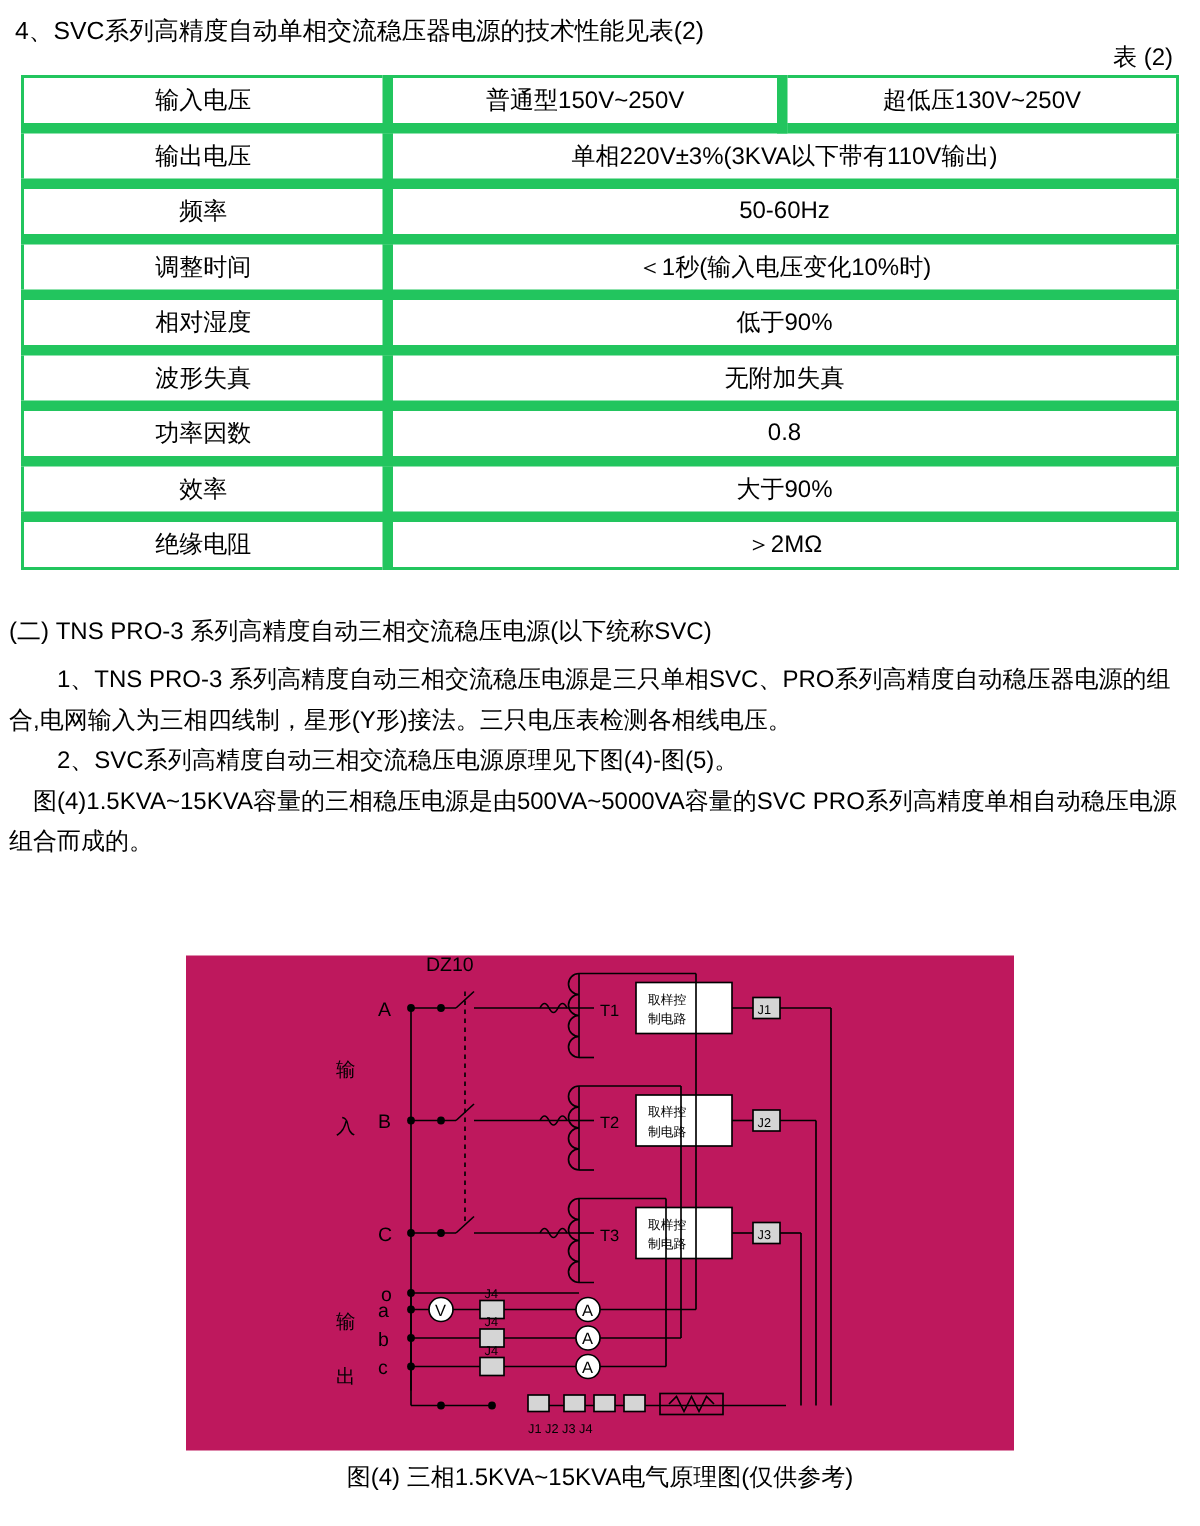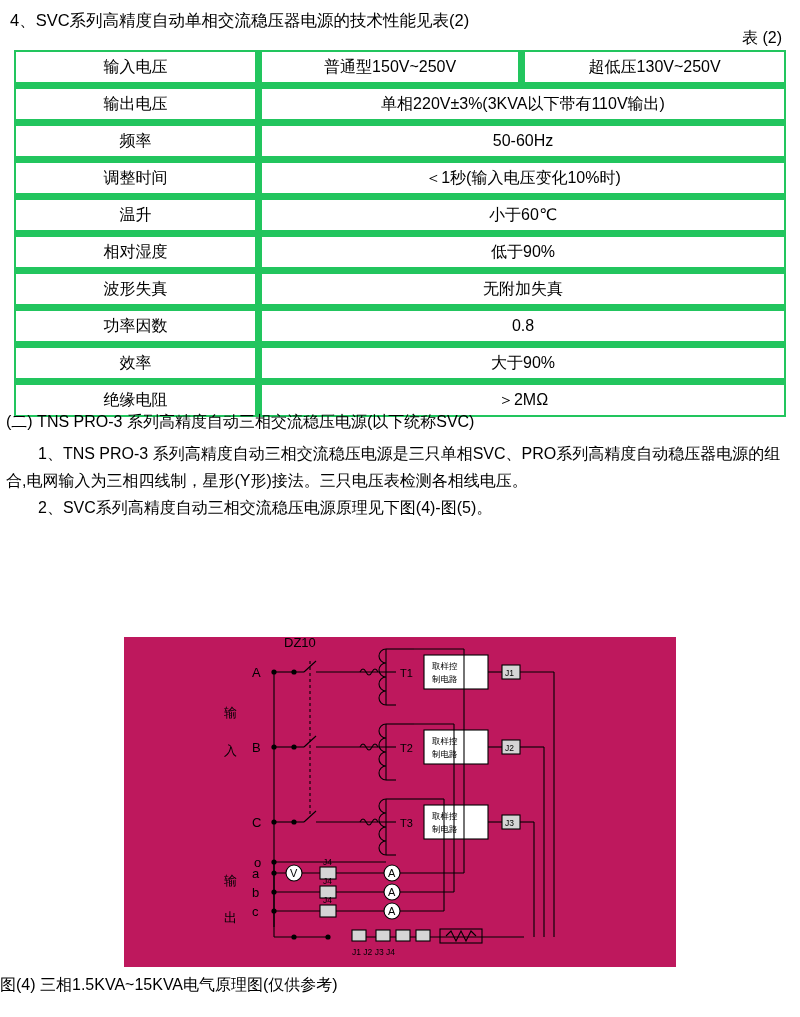--- a/index.html
+++ b/index.html
@@ -83,21 +83,21 @@
     top: 637px;
     width: 552px;
     height: 330px;
     background: #be185d;
   }
   .figure-caption {
     position: absolute;
     left: 0;
     top: 975px;
     width: 800px;
-    text-align: left;
+    text-align: center;
     font-size: 16px;
   }
   svg.schematic {
     position: absolute;
     left: 0;
     top: 0;
   }
   .sch-text {
     font-family: "Liberation Sans", "DejaVu Sans", sans-serif;
     font-size: 11px;
@@ -135,24 +135,20 @@
       </tr>
       <tr>
         <td class="label left-edge">频率</td>
         <td colspan="2" class="right-edge">50-60Hz</td>
       </tr>
       <tr>
         <td class="label left-edge">调整时间</td>
         <td colspan="2" class="right-edge">＜1秒(输入电压变化10%时)</td>
       </tr>
       <tr>
-        <td class="label left-edge">温升</td>
-        <td colspan="2" class="right-edge">小于60℃</td>
-      </tr>
-      <tr>
         <td class="label left-edge">相对湿度</td>
         <td colspan="2" class="right-edge">低于90%</td>
       </tr>
       <tr>
         <td class="label left-edge">波形失真</td>
         <td colspan="2" class="right-edge">无附加失真</td>
       </tr>
       <tr>
         <td class="label left-edge">功率因数</td>
         <td colspan="2" class="right-edge">0.8</td>
@@ -166,20 +162,21 @@
         <td colspan="2" class="right-edge">＞2MΩ</td>
       </tr>
     </tbody>
   </table>
 
   <div class="body-text p1">(二) TNS PRO-3 系列高精度自动三相交流稳压电源(以下统称SVC)</div>
 
   <div class="body-text p2">
     <p class="indent2">1、TNS PRO-3 系列高精度自动三相交流稳压电源是三只单相SVC、PRO系列高精度自动稳压器电源的组合,电网输入为三相四线制，星形(Y形)接法。三只电压表检测各相线电压。</p>
     <p class="indent2">2、SVC系列高精度自动三相交流稳压电源原理见下图(4)-图(5)。</p>
+    <p class="indent1">图(4)1.5KVA~15KVA容量的三相稳压电源是由500VA~5000VA容量的SVC PRO系列高精度单相自动稳压电源组合而成的。</p>
   </div>
 
   <div class="figure-box">
     <svg class="schematic" width="552" height="330" viewBox="0 0 552 330">
       <g stroke="#000" fill="none" stroke-width="1.1">
 
         <line x1="150" y1="35" x2="180" y2="35"></line>
         <line x1="192" y1="35" x2="262" y2="35"></line>
 
         <line x1="180" y1="35" x2="192" y2="24"></line>

